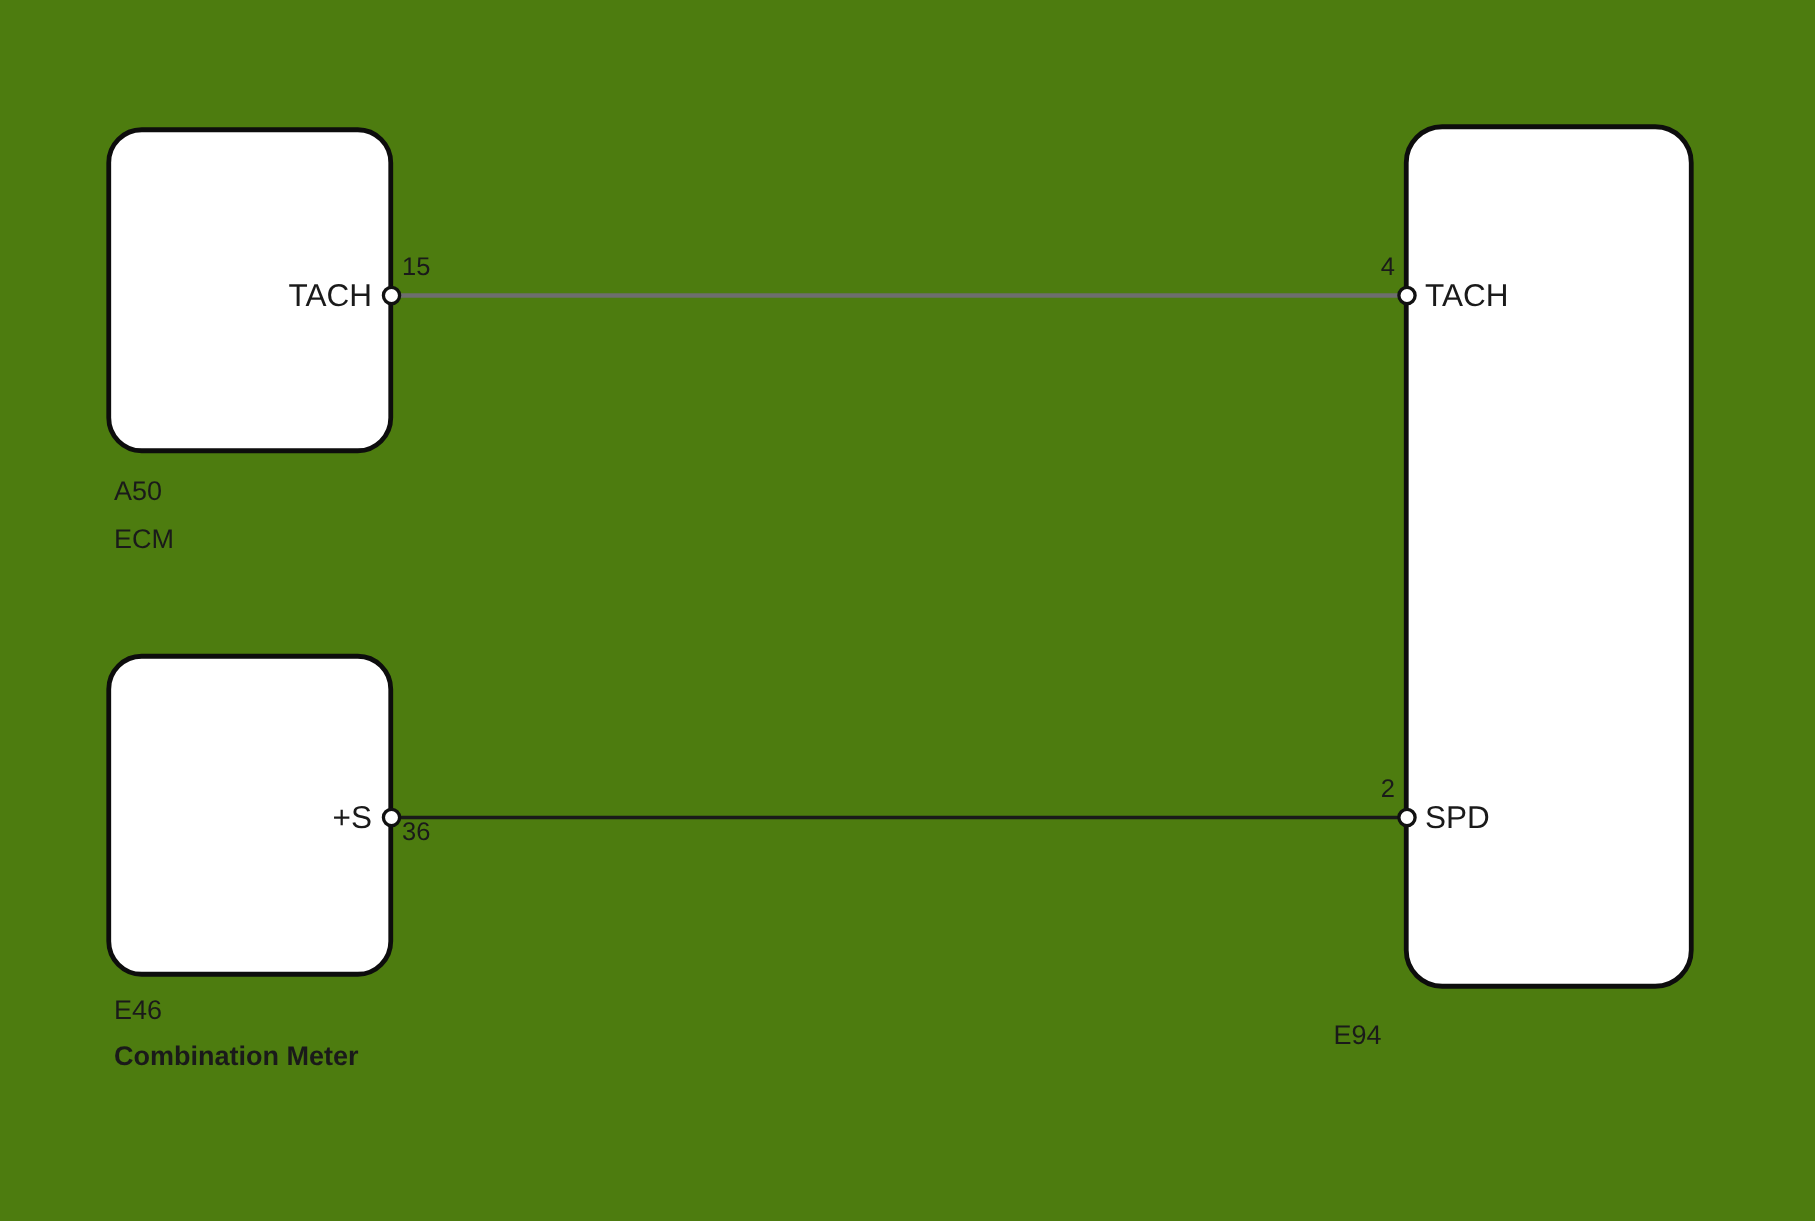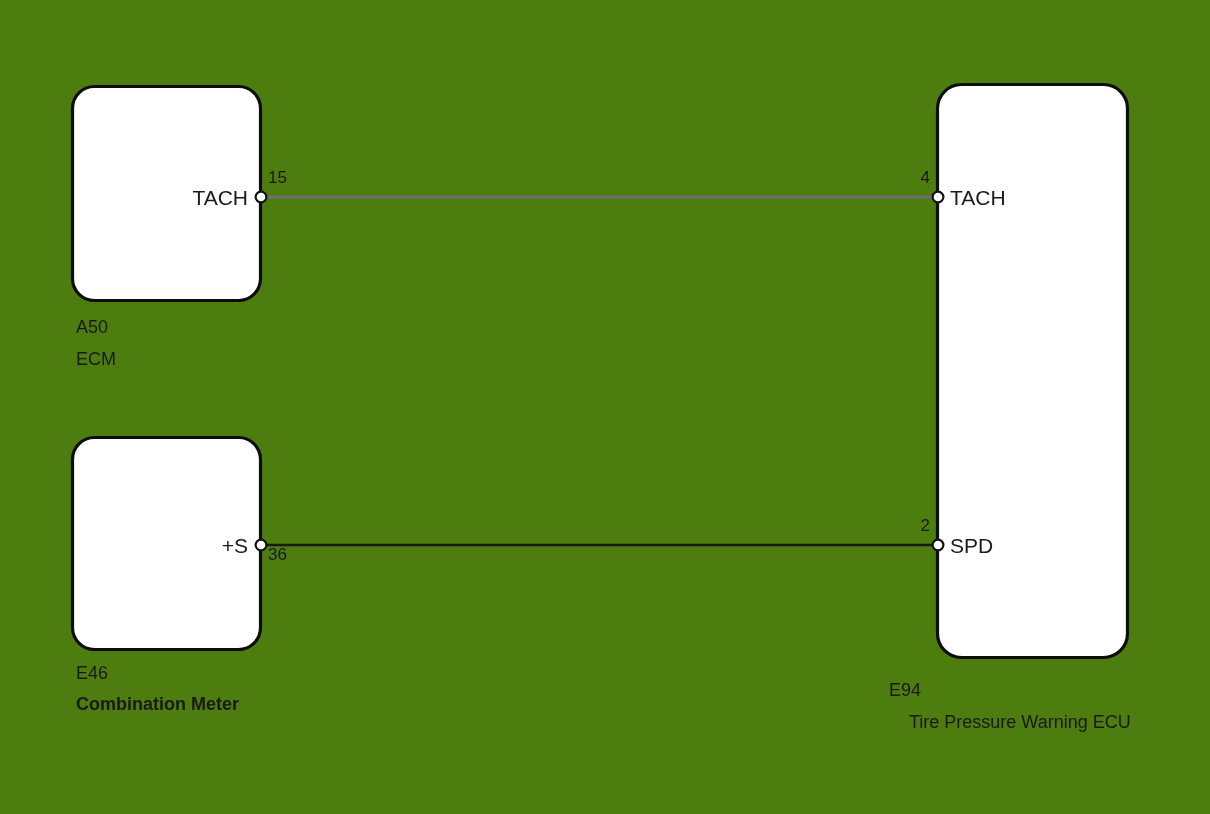--- a/index.html
+++ b/index.html
@@ -105,15 +105,14 @@
   <div class="caption-line" style="left: 76px; top: 663px;">E46</div>
   <div class="caption-line" style="left: 76px; top: 694px; font-weight: bold;">Combination Meter</div>
 
   <div class="txt term-right" style="left: 950px; top: 187px;">TACH</div>
   <div class="txt pin" style="left: 856px; top: 167px; width: 74px; text-align: right;">4</div>
 
   <div class="txt term-right" style="left: 950px; top: 535px;">SPD</div>
   <div class="txt pin" style="left: 856px; top: 515px; width: 74px; text-align: right;">2</div>
 
   <div class="caption-line" style="left: 871px; top: 680px; margin-left: 18px;">E94</div>
-  <div class="caption-line" style="left: 909px; top: 712px;">Tire Pressure Warning ECU</div>
 
 </div>
 
 </body></html>

